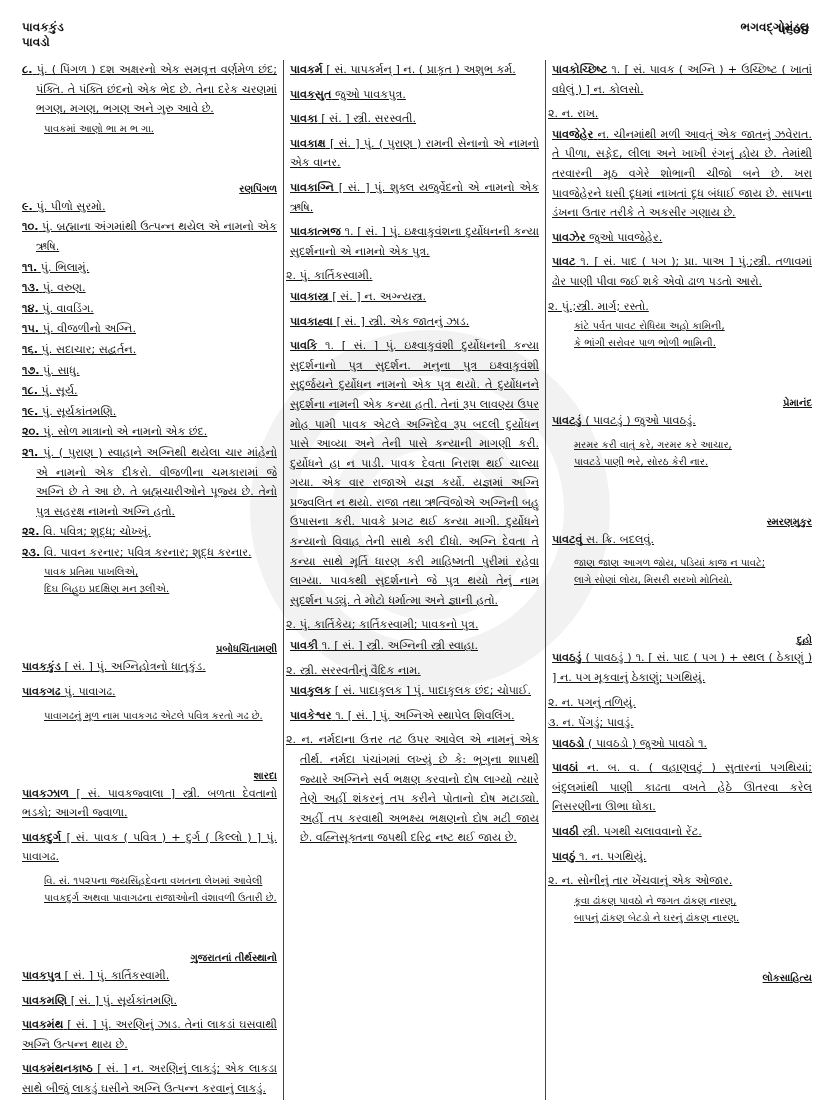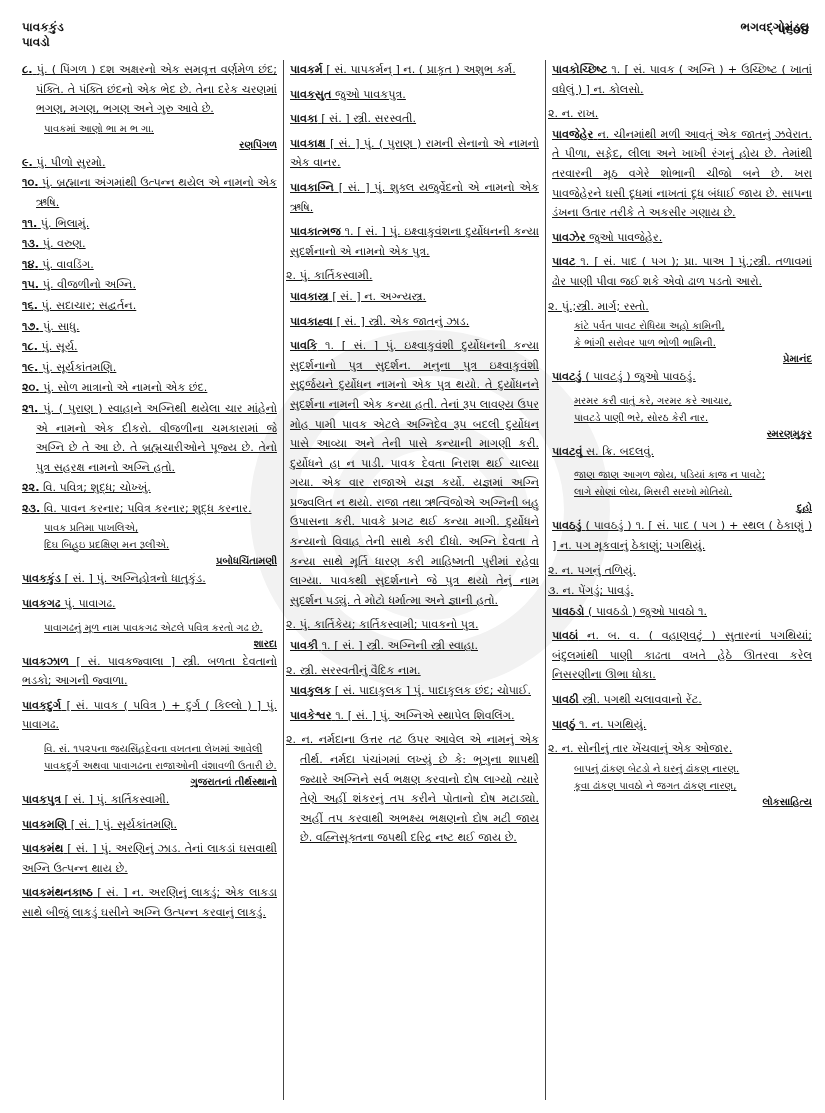--- a/index.html
+++ b/index.html
@@ -16,21 +16,21 @@
   .cols { position:absolute; top:60px; left:22px; width:790px; height:1040px; display:flex; z-index:1;text-decoration:underline; }
   .col { box-sizing:border-box; padding:0 6px; font-size:11.2px; line-height:19.6px; overflow:hidden; }
   .col1 { width:262px; border-right:1px solid #444; padding-left:0; }
   .col2 { width:262px; border-right:1px solid #444; }
   .col3 { width:266px; padding-right:0; }
   .entry { margin-bottom:5px; text-align:justify; }
   .hw { font-weight:bold; }
   .sense { padding-left:14px; text-indent:-14px; margin-bottom:1px; text-align:justify; }
   .indent { padding-left:10px; }
   .quote { font-size:10px; line-height:17px; padding-left:22px; }
-  .qsrc { font-size:10px; line-height:16px; text-align:right; font-weight:bold; }
+  .qsrc { font-size:10px; line-height:16px; text-align:right; font-weight:bold;margin-top:44px; }
   .num { font-weight:bold; }
 </style>
 </head>
 <body>
 
 <div class="watermark"></div>
 <div class="watermark2"></div>
 
 <div class="header">
   <div class="hdr-left">
@@ -113,17 +113,17 @@
       <div class="quote">લાગે સોણાં લોય, મિસરી સરખો મોતિયો.</div>
       <div class="qsrc">દુહો</div>
       <div class="entry"><span class="hw">પાવઠડું</span> <span>( પાવઠડું ) ૧. [ સં. પાદ ( પગ ) + સ્થલ ( ઠેકાણું ) ] ન. પગ મૂકવાનું ઠેકાણું; પગથિયું.</span></div>
       <div class="sense indent">૨. ન. પગનું તળિયું.</div>
       <div class="sense indent">૩. ન. પેંગડું; પાવડું.</div>
       <div class="entry"><span class="hw">પાવઠડો</span> <span>( પાવઠડો ) જુઓ પાવઠો ૧.</span></div>
       <div class="entry"><span class="hw">પાવઠાં</span> <span>ન. બ. વ. ( વહાણવટું ) સુતારનાં પગથિયાં; બંદુલમાંથી પાણી કાઢતા વખતે હેઠે ઊતરવા કરેલ નિસરણીના ઊભા ધોકા.</span></div>
       <div class="entry"><span class="hw">પાવઠી</span> <span>સ્ત્રી. પગથી ચલાવવાનો રેંટ.</span></div>
       <div class="entry"><span class="hw">પાવઠું</span> <span>૧. ન. પગથિયું.</span></div>
       <div class="sense indent">૨. ન. સોનીનું તાર ખેંચવાનું એક ઓજાર.</div>
+      <div class="quote">કૂવા ઢાંકણ પાવઠો ને જગત ઢાંકણ નારણ,</div>
       <div class="quote">બાપનું ઢાંકણ બેટડો ને ઘરનું ઢાંકણ નારણ.</div>
-      <div class="quote">કૂવા ઢાંકણ પાવઠો ને જગત ઢાંકણ નારણ,</div>
       <div class="qsrc">લોકસાહિત્ય</div>
     </div>
 </div>
 
 </body></html>

